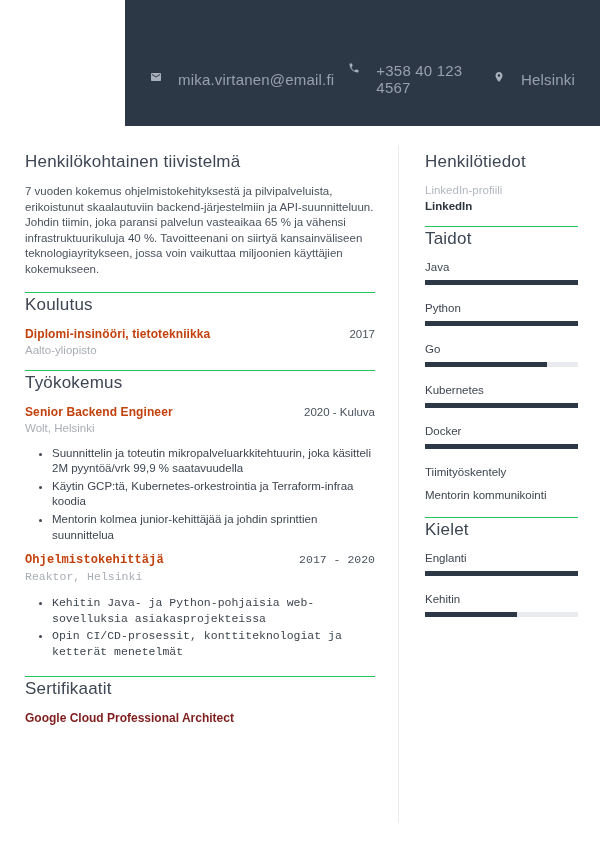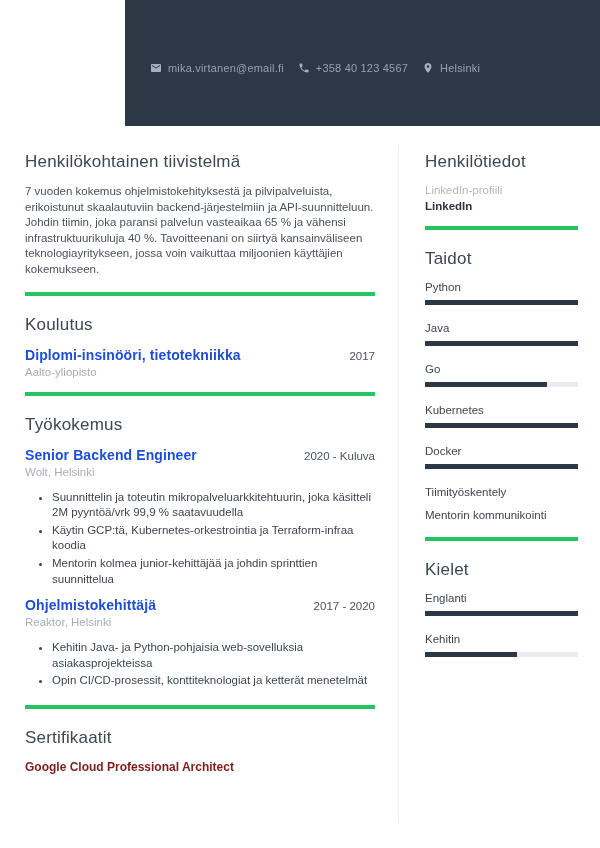--- a/index.html
+++ b/index.html
@@ -4,40 +4,40 @@
 <style>
   html,body{margin:0;padding:0;}
   body{width:600px;height:848px;background:#ffffff;position:relative;overflow:hidden;
        font-family:"Liberation Sans", sans-serif;-webkit-font-smoothing:antialiased;}
 
   
   .hdr{position:absolute;top:0;left:125px;width:475px;height:126px;background:#2d3847;
        box-sizing:border-box;padding:50px 25px 0 25px;}
   .name{font-size:27px;font-weight:400;color:#ffffff;letter-spacing:.6px;line-height:30px;}
   .contacts{margin-top:12px;display:flex;align-items:center;gap:14px;}
-  .contact{display:flex;align-items:flex-start;gap:6px;font-size:11px;color:#98a0ac;letter-spacing:.2px;}
+  .contact{display:flex;align-items:flex-start;gap:16px;font-size:15px;color:#98a0ac;letter-spacing:.2px;}
   .cicon{width:12px;height:12px;fill:#a7afbb;flex:0 0 auto;}
 
   
   .content{position:absolute;top:126px;left:0;width:600px;height:722px;}
   .vdiv{position:absolute;left:398px;top:19px;width:1px;height:678px;background:#ececee;}
   .main{position:absolute;left:25px;top:24px;width:350px;}
   .sidebar{position:absolute;left:425px;top:24px;width:153px;}
 
-  section{border-bottom:4px solid #22c55e;padding-bottom:14px;margin-bottom:17px;}
+  section{border-bottom:1px solid #22c55e;padding-bottom:14px;}
   section.last{border-bottom:none;margin-bottom:0;}
   h2{font-size:17px;font-weight:400;color:#3e4653;margin:0 0 10px 0;letter-spacing:.2px;line-height:24px;}
 
   .summary-text{font-size:11.5px;line-height:15.6px;color:#4a525d;margin:0;}
 
   .erow{display:flex;justify-content:space-between;align-items:baseline;}
-  .etitle{font-size:14px;font-weight:700;color:#1d4ed8;letter-spacing:.1px;}
+  .etitle{font-size:12px;font-weight:700;color:#c2410c;letter-spacing:.1px;}
   .edate{font-size:11.5px;color:#4a525d;white-space:nowrap;}
   .esub{font-size:11.5px;color:#a9aeb6;margin-top:3px;}
-  .entry + .entry{margin-top:10px;}
+  .entry + .entry{margin-top:10px;font-family:Liberation Mono, monospace;}
   ul.bullets{margin:12px 0 0 0;padding-left:27px;}
   ul.bullets li{font-size:11.5px;line-height:15.6px;color:#3e4550;margin-bottom:2px;}
   .cert-item{font-size:12px;font-weight:700;color:#7f1d1d;margin-top:4px;}
 
   
   .slabel{font-size:11.5px;color:#b2b7bf;margin-top:2px;}
   .svalue{font-size:11.5px;font-weight:700;color:#2e343d;margin-top:4px;cursor:pointer;}
   .skill{margin-bottom:17px;}
   .skill:last-child{margin-bottom:4px;}
   .sname{font-size:11.5px;color:#3e4550;margin-bottom:7px;}
@@ -136,27 +136,27 @@
       <section>
         <h2>Henkilötiedot</h2>
         <div class="slabel">LinkedIn-profiili</div>
         <div class="svalue">LinkedIn</div>
       </section>
 
       <section>
         <h2>Taidot</h2>
 
         <div class="skill">
+          <div class="sname">Java</div>
+          <div class="bar">
+              <div class="fill" style="width: 100%;"></div>
+            </div>
+        </div>
+        <div class="skill">
           <div class="sname">Python</div>
-          <div class="bar">
-              <div class="fill" style="width: 100%;"></div>
-            </div>
-        </div>
-        <div class="skill">
-          <div class="sname">Java</div>
           <div class="bar">
               <div class="fill" style="width: 100%;"></div>
             </div>
         </div>
         <div class="skill">
           <div class="sname">Go</div>
           <div class="bar">
               <div class="fill" style="width: 80%;"></div>
             </div>
         </div>

